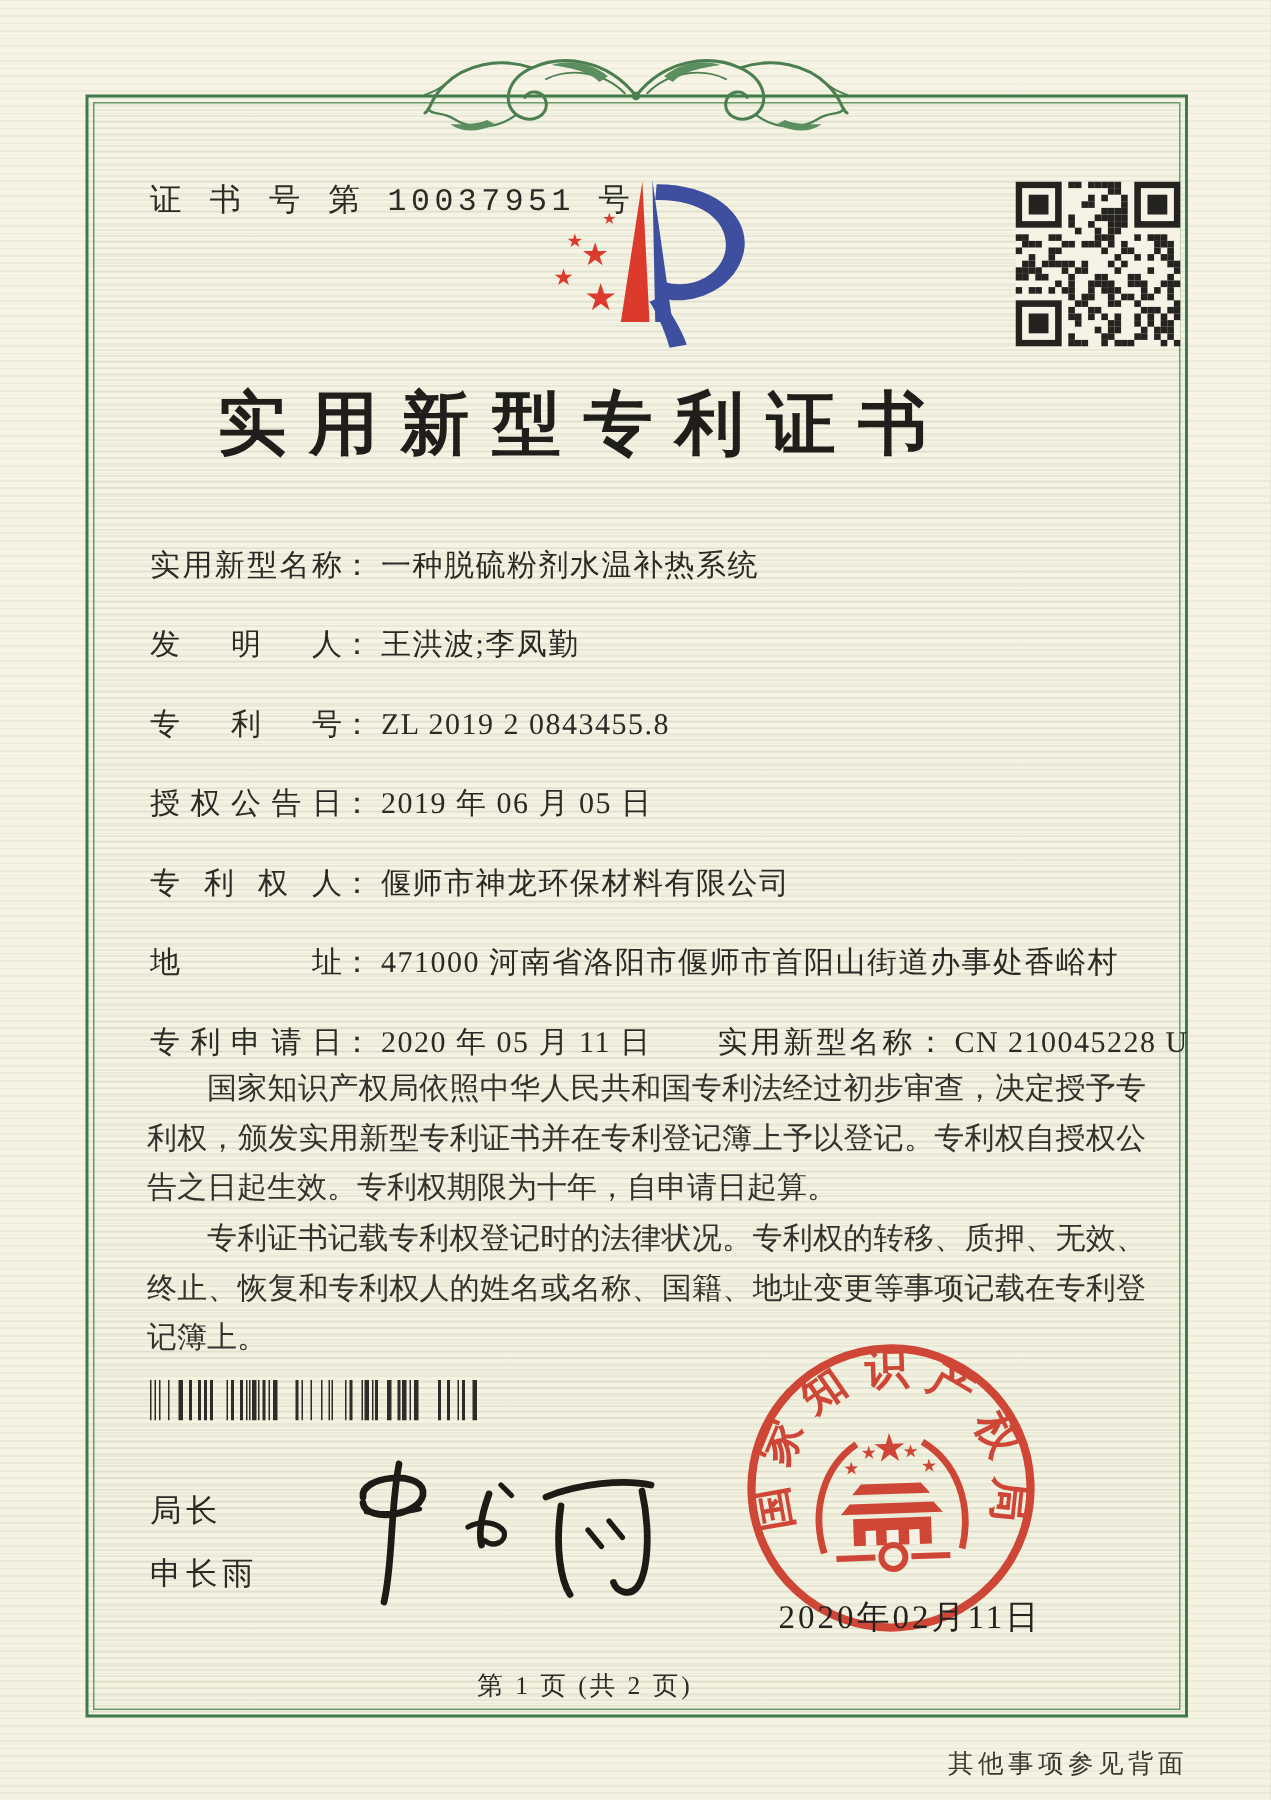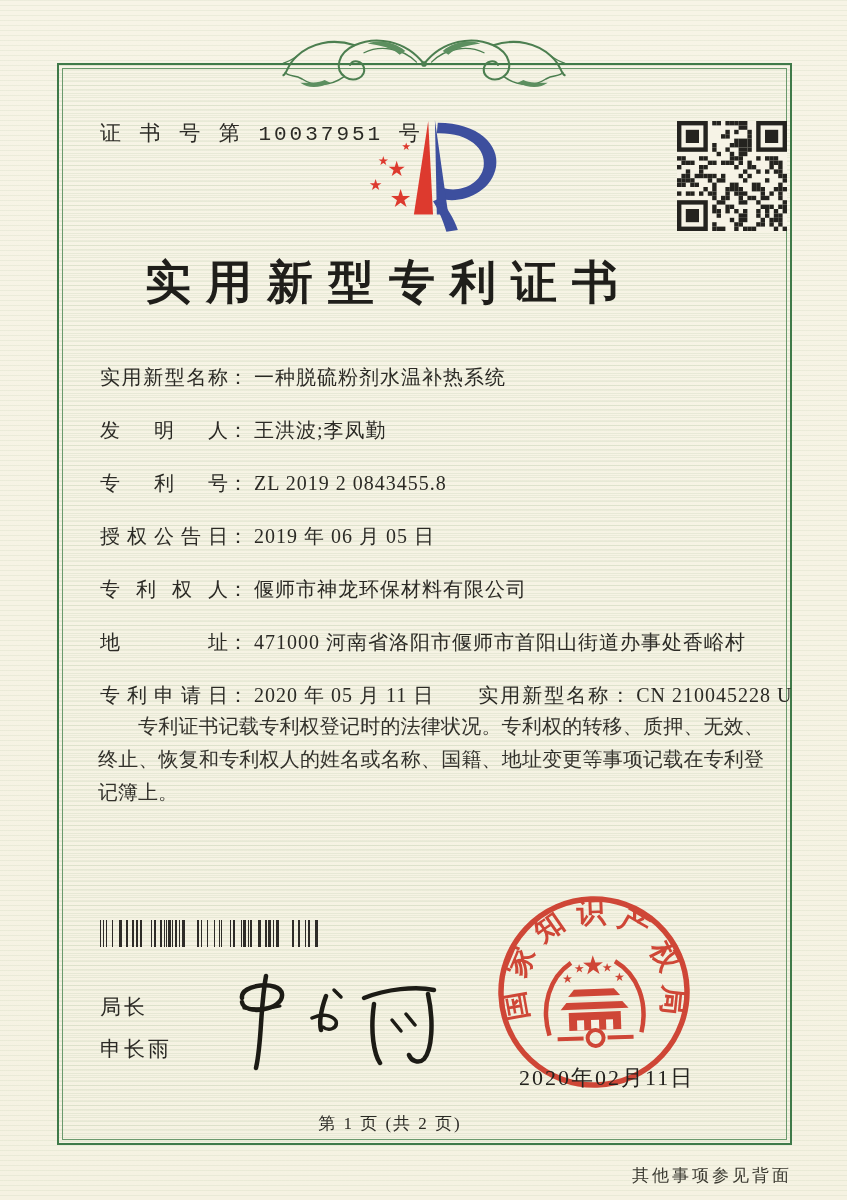--- a/index.html
+++ b/index.html
@@ -316,20 +316,21 @@
     </div>
     <div class="frow">
       <span class="flabel">地址</span><span class="fcolon">：</span><span class="fvalue">471000 河南省洛阳市偃师市首阳山街道办事处香峪村</span>
     </div>
     <div class="frow">
       <span class="flabel">专利申请日</span><span class="fcolon">：</span><span class="fvalue">2020 年 05 月 11 日</span><span class="fpair2"><span class="flabel2">实用新型名称</span><span class="fcolon">：</span><span class="fvalue">CN 210045228 U</span></span>
     </div>
   </div>
 
   <div class="paras">
+    <p>国家知识产权局依照中华人民共和国专利法经过初步审查，决定授予专利权，颁发实用新型专利证书并在专利登记簿上予以登记。专利权自授权公告之日起生效。专利权期限为十年，自申请日起算。</p>
     <p>专利证书记载专利权登记时的法律状况。专利权的转移、质押、无效、终止、恢复和专利权人的姓名或名称、国籍、地址变更等事项记载在专利登记簿上。</p>
   </div>
 
   <svg class="barcode" viewBox="0 0 222 27">
     <g id="barcode-bars">
         <rect x="0" y="0" width="1" height="27" fill="#2e2c28"></rect>
         <rect x="3" y="0" width="1" height="27" fill="#2e2c28"></rect>
         <rect x="6" y="0" width="1" height="27" fill="#2e2c28"></rect>
         <rect x="12" y="0" width="1" height="27" fill="#2e2c28"></rect>
         <rect x="19" y="0" width="3" height="27" fill="#2e2c28"></rect>

